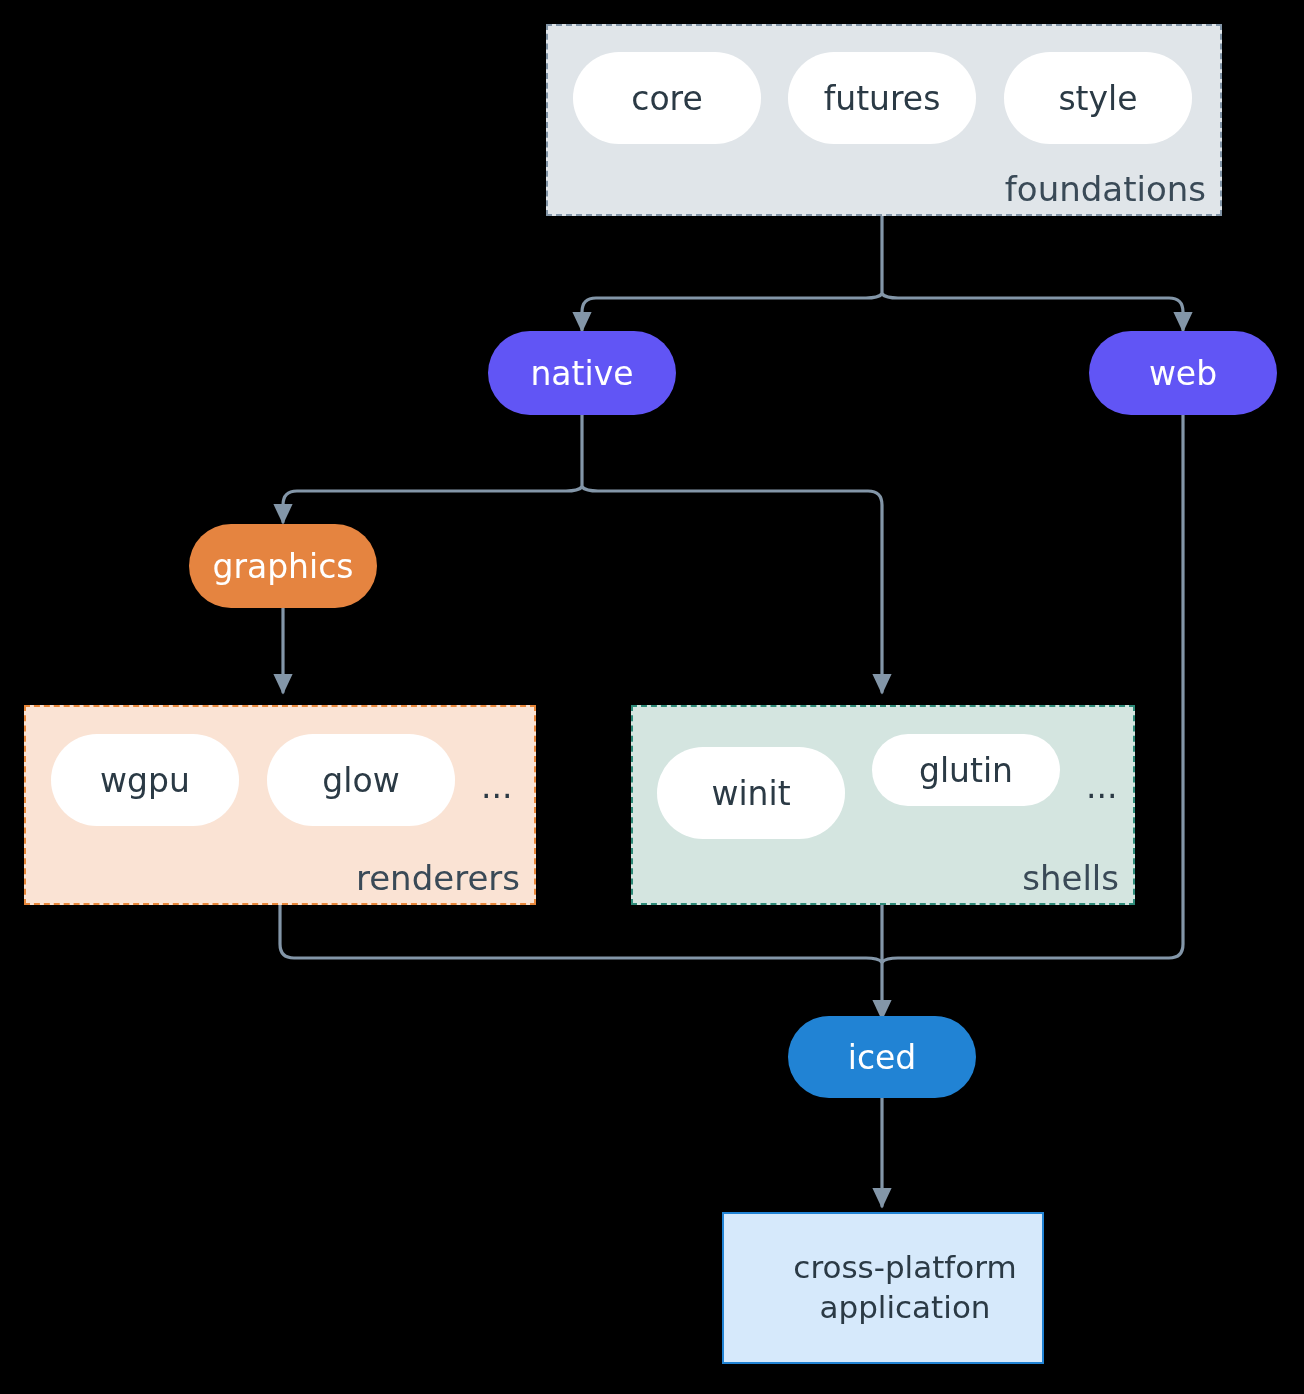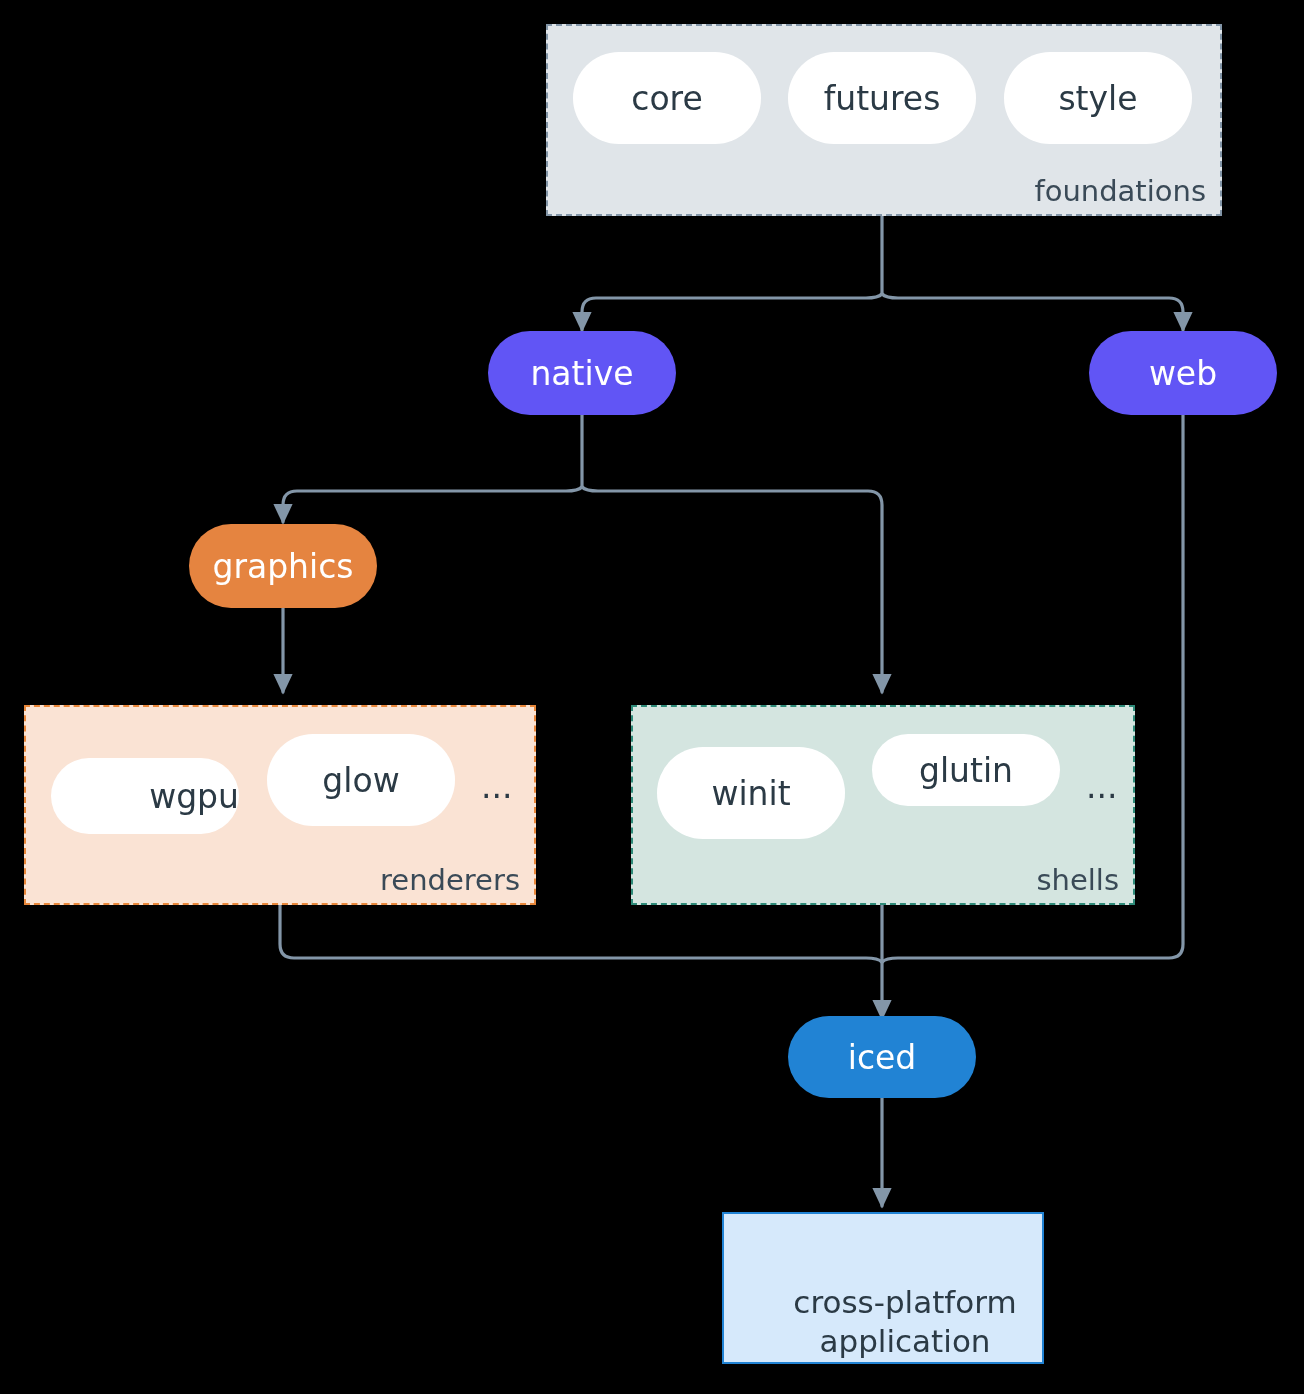--- a/index.html
+++ b/index.html
@@ -26,21 +26,21 @@
 
   
   .cluster {
     position: absolute;
     box-sizing: border-box;
   }
   .cluster-label {
     position: absolute;
     right: 14px;
     bottom: 8px;
-    font-size: 29px;
+    font-size: 34px;
     color: #3A4A57;
     white-space: nowrap;
     line-height: 1;
   }
   .cluster-foundations {
     border: 2px dashed #8396A8;
     background: #E0E5E9;
   }
   .cluster-renderers {
     border: 2px dashed #E8873A;
@@ -91,21 +91,21 @@
     white-space: nowrap;
   }
 
   
   .rect-node {
     position: absolute;
     box-sizing: border-box;
     display: flex;
     flex-direction: column;
     align-items: center;
-    justify-content: flex-end;
+    justify-content: center;
     background: #D6E9FB;
     border: 2px solid #2183D4;
     color: #2B3A45;
     font-size: 31px;
     line-height: 1.28;
     text-align: center;
     padding-left: 44px;
   }
 </style>
 </head>
@@ -170,21 +170,21 @@
   </div>
 
   <div class="pill pill-orange" style="left:189px; top:524px; width:188px; height:84px;">
     <span>graphics</span>
   </div>
 
   <div class="cluster cluster-renderers" style="left:24px; top:705px; width:512px; height:200px;">
     <span class="cluster-label">renderers</span>
   </div>
 
-  <div class="pill pill-white" style="left:51px; top:758px; width:188px; height:76px;justify-content:flex-end;">
+  <div class="pill pill-white" style="left:51px; top:734px; width:188px; height:92px;">
     <span>wgpu</span>
   </div>
   <div class="pill pill-white" style="left:267px; top:734px; width:188px; height:92px;align-items:center;">
     <span>glow</span>
   </div>
   <div class="ellipsis" style="left:481px; top:770px;">
     <span>...</span>
   </div>
 
   <div class="cluster cluster-shells" style="left:631px; top:705px; width:504px; height:200px;">

